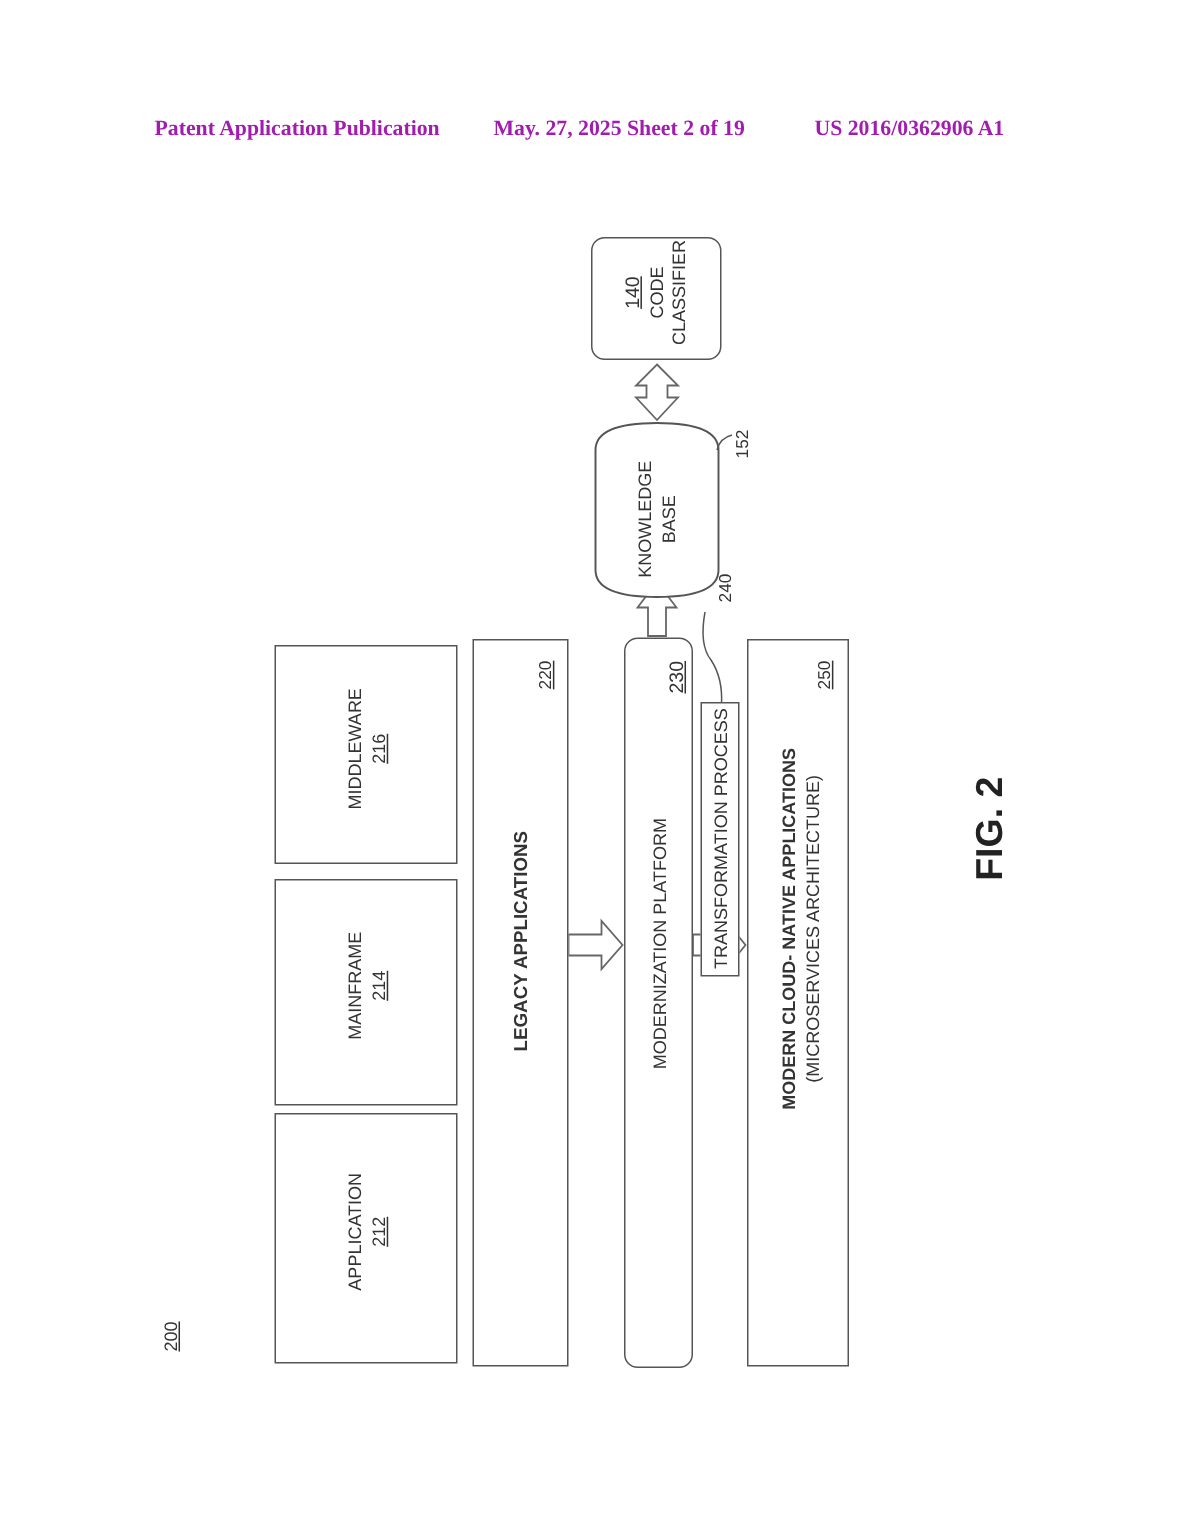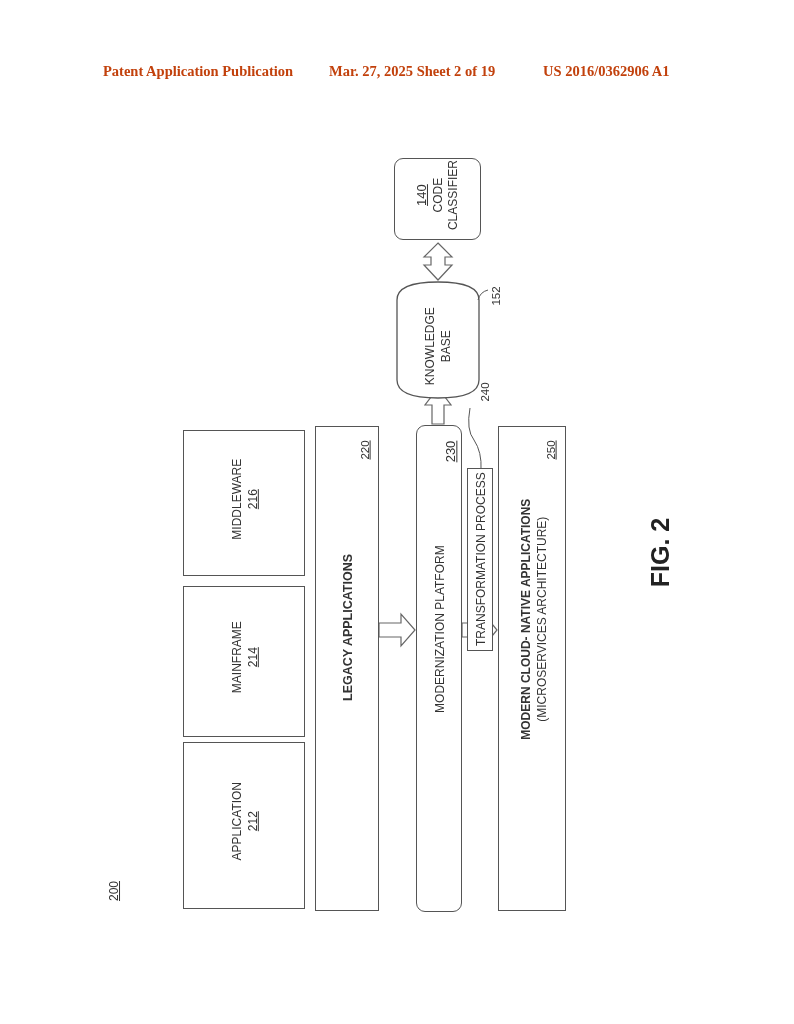--- a/index.html
+++ b/index.html
@@ -1,30 +1,30 @@
 <!DOCTYPE html>
 <html><head>
 <meta charset="utf-8">
 <style>
   html,body{margin:0;padding:0;background:#fff;}
   body{width:794px;height:1024px;position:relative;overflow:hidden;font-family:"Liberation Sans",sans-serif;color:#222;}
-  .hdr{position:absolute;top:63px;font-family:"Liberation Serif",serif;font-weight:bold;font-size:14.5px;color:#c2410c;white-space:nowrap;}
+  .hdr{position:absolute;top:78px;font-family:"Liberation Serif",serif;font-weight:bold;font-size:14.5px;color:#a21caf;white-space:nowrap;}
   .box{position:absolute;border:1.3px solid #555;box-sizing:border-box;background:#fff;}
   .rot{position:absolute;transform:rotate(-90deg);transform-origin:center center;white-space:nowrap;text-align:center;font-size:12px;color:#333;line-height:1.35;}
   .cond{font-family:"Liberation Sans Narrow","Liberation Sans",sans-serif;}
   .u{text-decoration:underline;}
   .ref{position:absolute;transform:rotate(-90deg);font-size:11.5px;color:#333;white-space:nowrap;}
   svg{position:absolute;left:0;top:0;}
   .fig{position:absolute;transform:rotate(-90deg);font-weight:bold;font-size:25px;color:#222;white-space:nowrap;}
 </style>
 </head>
 <body>
 
 <div class="hdr" style="left:103px;">Patent Application Publication</div>
-<div class="hdr" style="left:329px;">Mar. 27, 2025  Sheet 2 of 19</div>
+<div class="hdr" style="left:329px;">May. 27, 2025  Sheet 2 of 19</div>
 <div class="hdr" style="left:543px;">US 2016/0362906 A1</div>
 
 <svg width="794" height="1024">
 
   <path d="M379,623 L401,623 L401,614 L415,630 L401,646 L401,637 L379,637 Z" fill="#fff" stroke="#666" stroke-width="1.2"></path>
 
   <path d="M462,623 L484,623 L484,614 L497,630 L484,646 L484,637 L462,637 Z" fill="#fff" stroke="#666" stroke-width="1.2"></path>
 
   <path d="M432,424 L432,405 L425,405 L438,388 L451,405 L444,405 L444,424 Z" fill="#fff" stroke="#666" stroke-width="1.2"></path>
 

